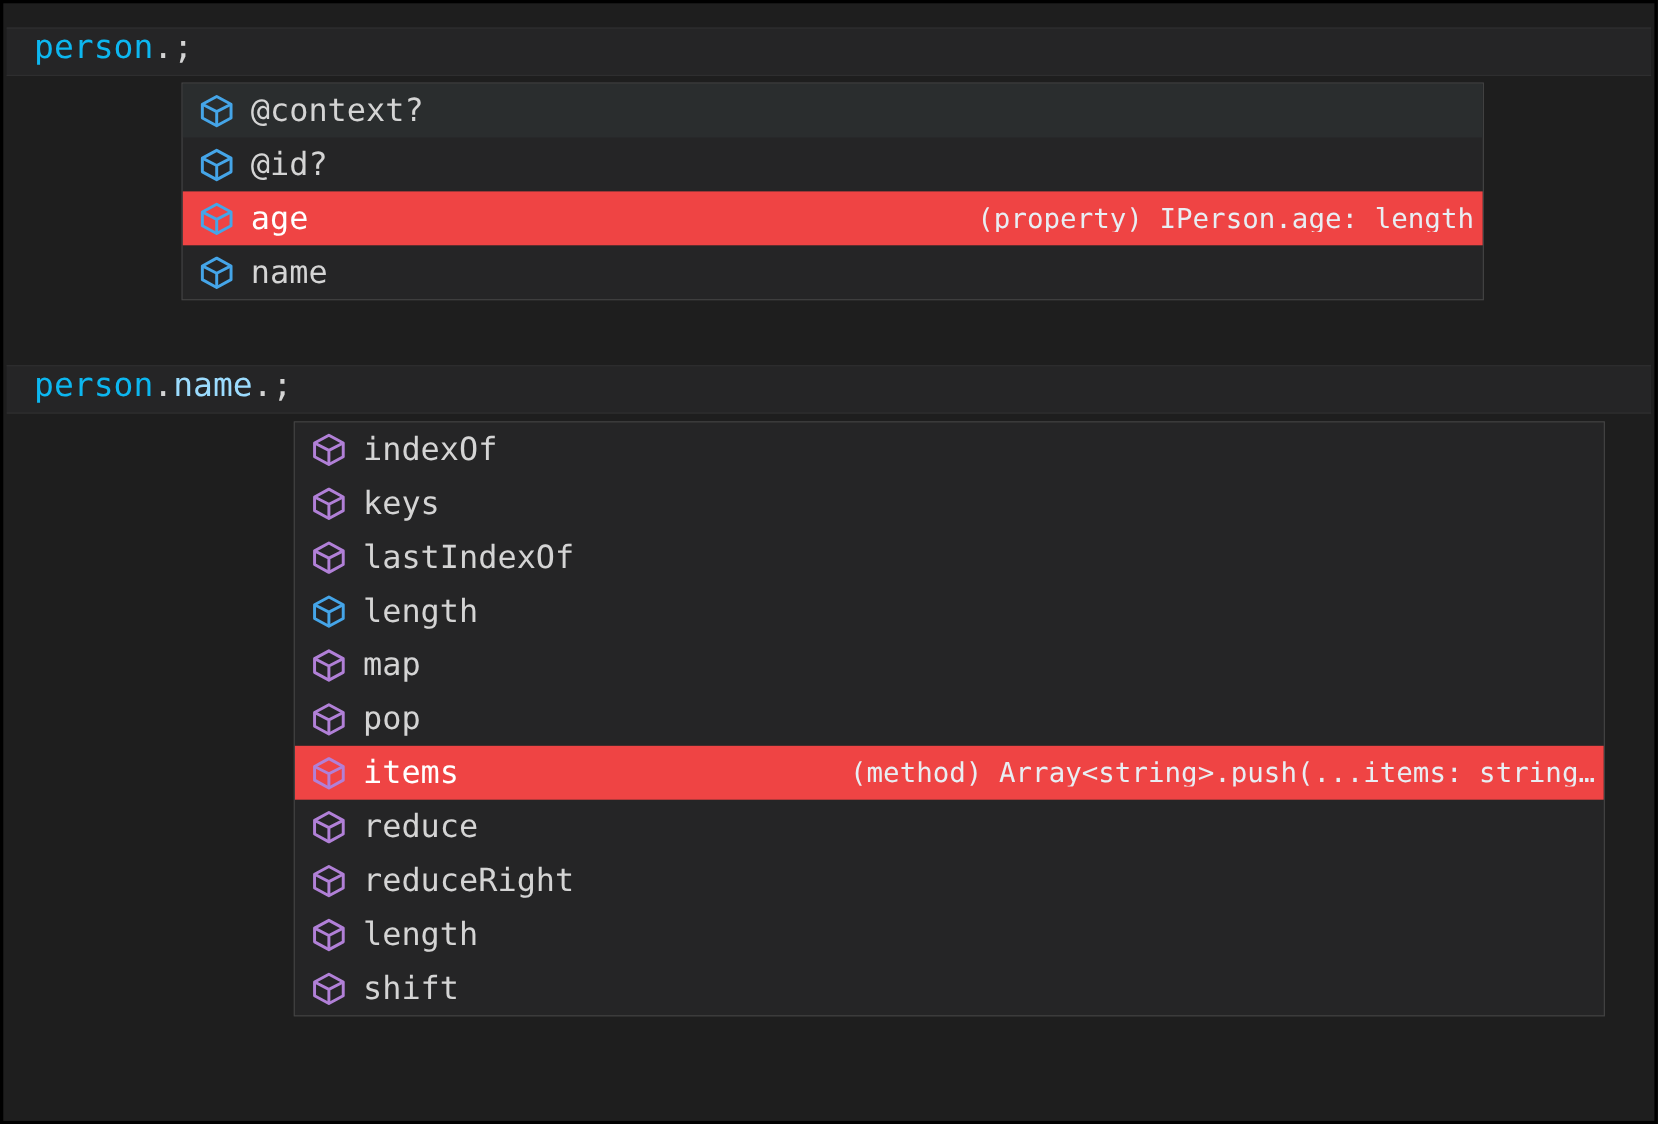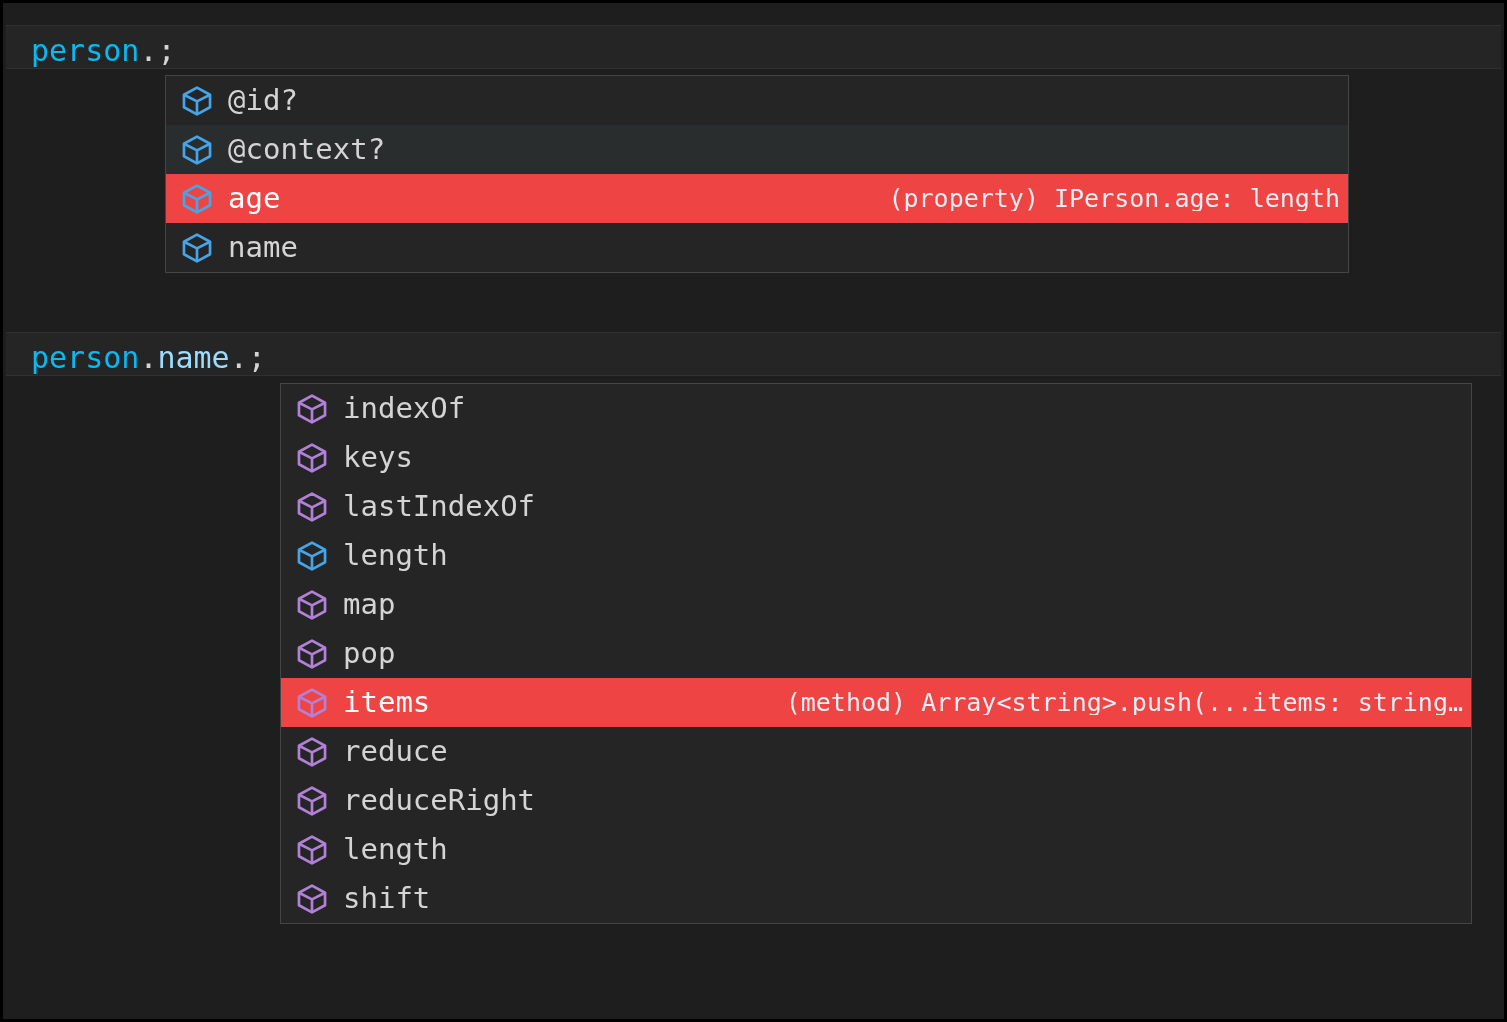--- a/index.html
+++ b/index.html
@@ -22,21 +22,21 @@
   .code-line {
     position: absolute;
     left: 3px;
     right: 3px;
     height: 44px;
     background: #252526;
     border-top: 1px solid #303031;
     border-bottom: 1px solid #303031;
     box-sizing: border-box;
     display: flex;
-    align-items: flex-end;
+    align-items: flex-start;
     white-space: pre;
     font-size: 30px;
     letter-spacing: 0px;
   }
   .code-line .tok { position: relative; }
   .tok-var   { color: #0db7f0; }
   .tok-prop  { color: #9cdcfe; }
   .tok-punct { color: #d4d4d4; }
 
   
@@ -83,54 +83,54 @@
   .srow.focused .sdetail { color: #e8eef3; }
 </style>
 </head>
 <body>
 
 <div id="screen">
 
   <div class="code-line" id="code-line-1" style="top:22px;"><span style="width: 25px;"></span><span class="tok tok-var">person</span><span class="tok tok-punct">.</span><span class="tok tok-punct">;</span></div>
 
   <div class="suggest" id="suggest-1" style="left:162px; top:72px; width:1184px;">
+      <div class="srow hover">
+        <svg viewBox="0 0 24 24" class="sicon">
+          <path d="M12 2.6 L21.2 7.6 L21.2 16.4 L12 21.4 L2.8 16.4 L2.8 7.6 Z" fill="none" stroke="#45a5e8" stroke-width="1.9" stroke-linejoin="round"></path>
+          <path d="M2.8 7.6 L12 12.3 L21.2 7.6 M12 12.3 L12 21.4" fill="none" stroke="#45a5e8" stroke-width="1.9" stroke-linejoin="round"></path>
+        </svg>
+        <span class="slabel">@context?</span>
+      </div>
       <div class="srow">
         <svg viewBox="0 0 24 24" class="sicon">
           <path d="M12 2.6 L21.2 7.6 L21.2 16.4 L12 21.4 L2.8 16.4 L2.8 7.6 Z" fill="none" stroke="#45a5e8" stroke-width="1.9" stroke-linejoin="round"></path>
           <path d="M2.8 7.6 L12 12.3 L21.2 7.6 M12 12.3 L12 21.4" fill="none" stroke="#45a5e8" stroke-width="1.9" stroke-linejoin="round"></path>
         </svg>
         <span class="slabel">@id?</span>
-      </div>
-      <div class="srow hover">
-        <svg viewBox="0 0 24 24" class="sicon">
-          <path d="M12 2.6 L21.2 7.6 L21.2 16.4 L12 21.4 L2.8 16.4 L2.8 7.6 Z" fill="none" stroke="#45a5e8" stroke-width="1.9" stroke-linejoin="round"></path>
-          <path d="M2.8 7.6 L12 12.3 L21.2 7.6 M12 12.3 L12 21.4" fill="none" stroke="#45a5e8" stroke-width="1.9" stroke-linejoin="round"></path>
-        </svg>
-        <span class="slabel">@context?</span>
       </div>
       <div class="srow focused">
         <svg viewBox="0 0 24 24" class="sicon">
           <path d="M12 2.6 L21.2 7.6 L21.2 16.4 L12 21.4 L2.8 16.4 L2.8 7.6 Z" fill="none" stroke="#45a5e8" stroke-width="1.9" stroke-linejoin="round"></path>
           <path d="M2.8 7.6 L12 12.3 L21.2 7.6 M12 12.3 L12 21.4" fill="none" stroke="#45a5e8" stroke-width="1.9" stroke-linejoin="round"></path>
         </svg>
         <span class="slabel">age</span>
         <span class="sdetail">(property) IPerson.age: length</span>
       </div>
       <div class="srow">
         <svg viewBox="0 0 24 24" class="sicon">
           <path d="M12 2.6 L21.2 7.6 L21.2 16.4 L12 21.4 L2.8 16.4 L2.8 7.6 Z" fill="none" stroke="#45a5e8" stroke-width="1.9" stroke-linejoin="round"></path>
           <path d="M2.8 7.6 L12 12.3 L21.2 7.6 M12 12.3 L12 21.4" fill="none" stroke="#45a5e8" stroke-width="1.9" stroke-linejoin="round"></path>
         </svg>
         <span class="slabel">name</span>
       </div>
     </div>
 
   <div class="code-line" id="code-line-2" style="top:329px;"><span style="width: 25px;"></span><span class="tok tok-var">person</span><span class="tok tok-punct">.</span><span class="tok tok-prop">name</span><span class="tok tok-punct">.</span><span class="tok tok-punct">;</span></div>
 
-  <div class="suggest" id="suggest-2" style="left:264px; top:380px; width:1192px;margin-left:13px;">
+  <div class="suggest" id="suggest-2" style="left:264px; top:380px; width:1192px;">
       <div class="srow">
         <svg viewBox="0 0 24 24" class="sicon">
           <path d="M12 2.6 L21.2 7.6 L21.2 16.4 L12 21.4 L2.8 16.4 L2.8 7.6 Z" fill="none" stroke="#b180d7" stroke-width="1.9" stroke-linejoin="round"></path>
           <path d="M2.8 7.6 L12 12.3 L21.2 7.6 M12 12.3 L12 21.4" fill="none" stroke="#b180d7" stroke-width="1.9" stroke-linejoin="round"></path>
         </svg>
         <span class="slabel">indexOf</span>
       </div>
       <div class="srow">
         <svg viewBox="0 0 24 24" class="sicon">
           <path d="M12 2.6 L21.2 7.6 L21.2 16.4 L12 21.4 L2.8 16.4 L2.8 7.6 Z" fill="none" stroke="#b180d7" stroke-width="1.9" stroke-linejoin="round"></path>

